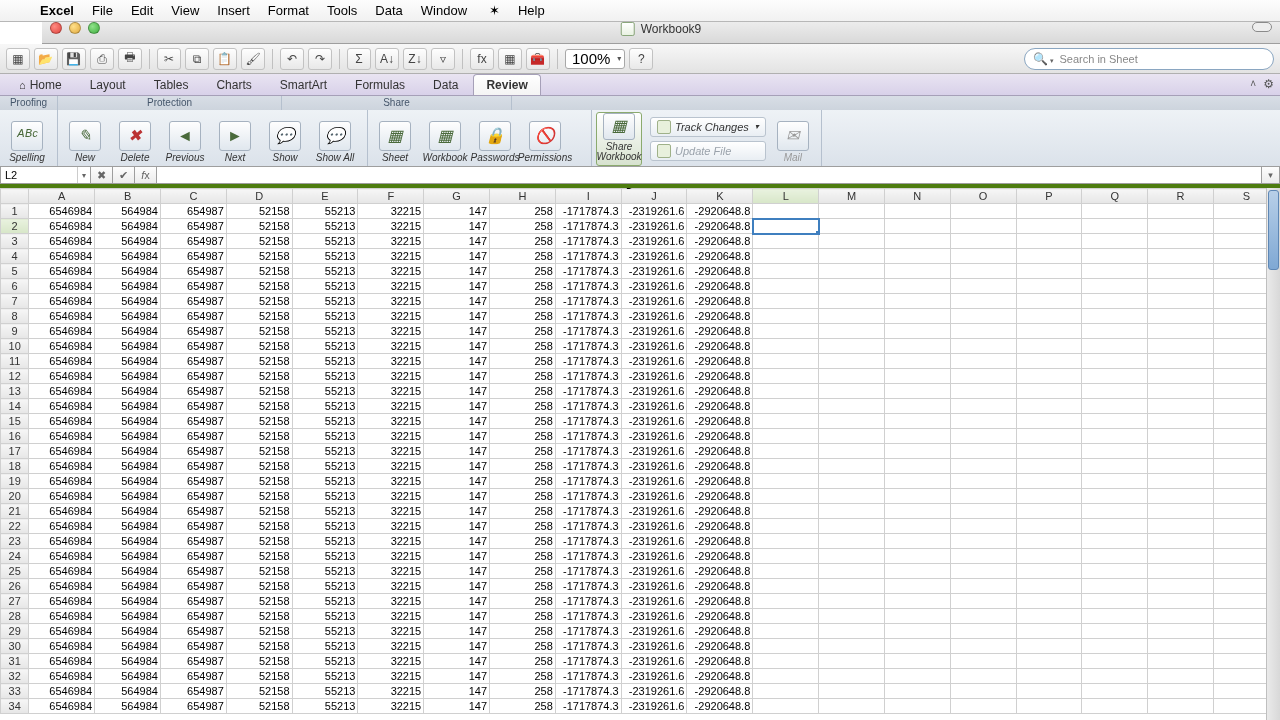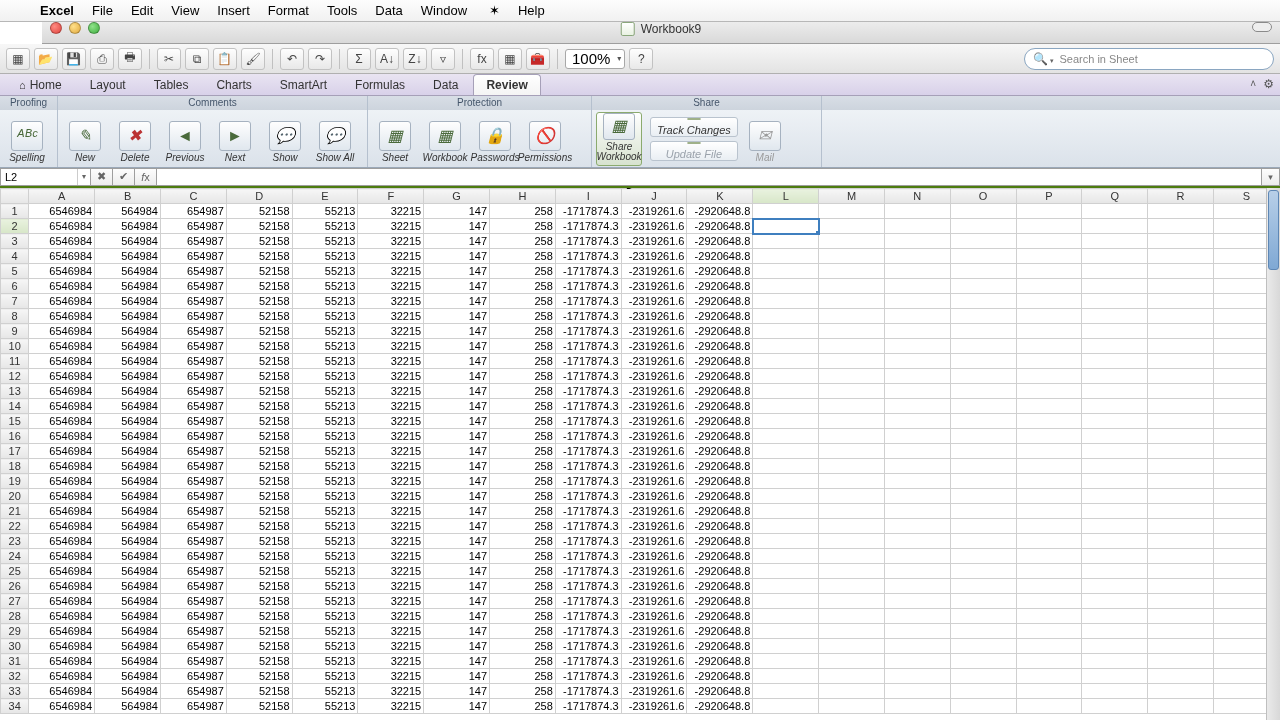--- a/index.html
+++ b/index.html
@@ -44,27 +44,27 @@
 
 .ribbonlabels { height: 14px; background: linear-gradient(#d8dee6,#cdd4dd); display: flex; font-size: 10px; color: #45566b; }
 .ribbonlabels div { text-align: center; border-right: 1px solid #b5c0ce; line-height: 14px; }
 
 
 .ribbonbody { height: 58px; background: linear-gradient(#eef2f6,#dbe2ea); border-bottom: 1px solid #9aa8b8; display: flex; font-style: italic; }
 .rgroup { border-right: 1px solid #b5c0ce; display: flex; align-items: center; padding: 2px 4px; gap: 4px; }
 .bigbtn { width: 46px; height: 54px; display: flex; flex-direction: column; align-items: center; justify-content: flex-end; gap: 2px; font-size: 10px; color: #333; border-radius: 3px; padding-bottom: 2px; text-align: center; line-height: 1.05;}
 .bigbtn .ic { width: 32px; height: 30px; border: 1px solid #a6b2c0; border-radius: 3px; background: linear-gradient(#fefefe,#e0e7ee); display:flex; align-items:center; justify-content:center; font-size:16px; color:#4a6a3b;}
 .bigbtn.selected { background: linear-gradient(#fff,#d7e2cf); border: 1px solid #8baa6e; }
-.smbtn { height: 20px; padding: 0 6px; border: 1px solid #b9c3ce; border-radius: 3px; background: linear-gradient(#fff,#e9eef3); display: flex; align-items: center; gap: 4px; font-size: 11px; color: #333; flex-direction: column; }
+.smbtn { height: 20px; padding: 0 6px; border: 1px solid #b9c3ce; border-radius: 3px; background: linear-gradient(#fff,#e9eef3); display: flex; align-items: center; gap: 4px; font-size: 11px; color: #333; }
 .smbtn.disabled { color: #9aa2ab; }
 .smic { width: 14px; height: 14px; border: 1px solid #9fb189; background: #e8f0dc; border-radius: 2px; }
 .sharecol { display:flex; flex-direction:column; gap:4px; padding-left:4px; }
 
 
-.fbar { height: 20px; border-bottom: 3px solid #4d7c0f; display: flex; align-items: center; background: #fff; }
+.fbar { height: 20px; border-bottom: 6px solid #4d7c0f; display: flex; align-items: center; background: #fff; }
 .namebox { width: 90px; height: 18px; border: 1px solid #9e9e9e; border-right: none; background: #fff; display: flex; align-items: center; padding: 0 4px; justify-content: space-between; font-size: 11px; }
 .namebox .dd { font-size: 8px; color: #666; border-left:1px solid #ccc; padding-left:4px; height:100%; display:flex; align-items:center;}
 .fbtn { width: 22px; height: 18px; border: 1px solid #9e9e9e; border-right: none; display: flex; align-items: center; justify-content: center; font-size: 11px; color: #666; background: linear-gradient(#fdfdfd,#ececec); }
 .finput { flex: 1; height: 18px; border: 1px solid #9e9e9e; background: #fff; }
 .fexpand { width: 18px; height: 18px; border: 1px solid #9e9e9e; border-left: none; background: linear-gradient(#fdfdfd,#ececec); display:flex; align-items:center; justify-content:center; font-size:9px; color:#666;}
 
 
 .gridwrap { position: relative; height: 532px; overflow: hidden; }
 table.grid { border-collapse: collapse; table-layout: fixed; width: 1280px; }
 table.grid th, table.grid td { border: 1px solid #d0d0d0; font-size: 11px; height: 15px; padding: 0 2px; overflow: hidden; white-space: nowrap; }
@@ -157,21 +157,20 @@
   <div class="rtab">SmartArt</div>
   <div class="rtab">Formulas</div>
   <div class="rtab">Data</div>
   <div class="rtab active">Review</div>
   <span class="collapse">˄</span>
   <span class="gear">⚙</span>
 </div>
 
 <div class="ribbonlabels">
   <div style="width:58px">Proofing</div>
-  <div style="width:310px">Comments</div>
   <div style="width:224px">Protection</div>
   <div style="width:230px">Share</div>
   <div style="flex:1;border-right:none"></div>
 </div>
 
 <div class="ribbonbody">
   <div class="rgroup" style="width:58px">
     <div class="bigbtn">
       <div class="ic">ᴬᴮᶜ</div>
       <span>Spelling</span>

